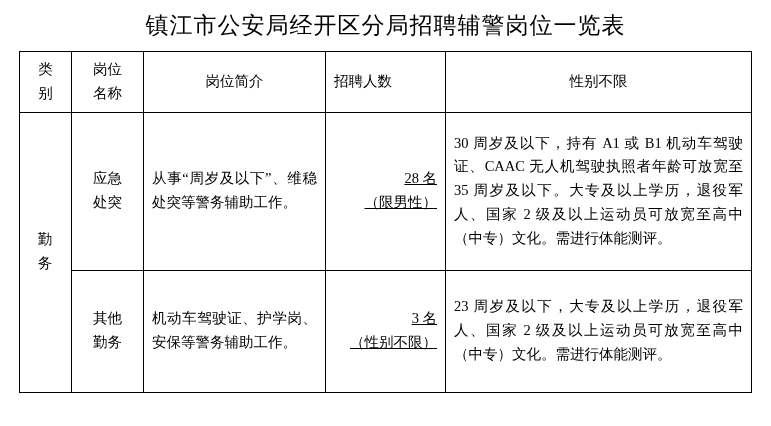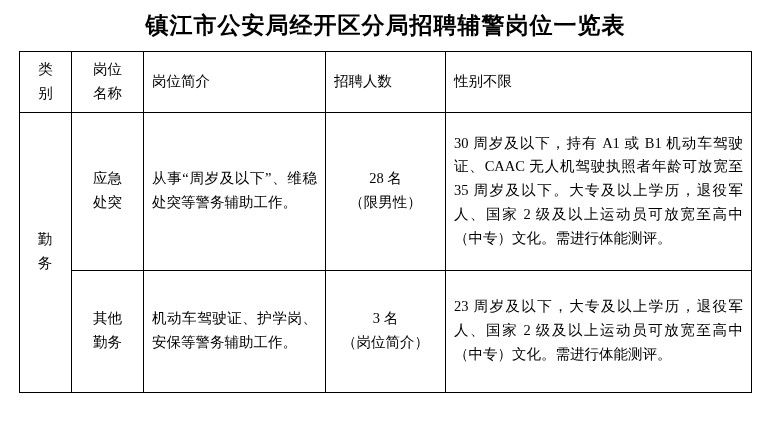--- a/index.html
+++ b/index.html
@@ -16,21 +16,21 @@
   }
   .page {
     position: relative;
     width: 771px;
     height: 426px;
     box-sizing: border-box;
   }
   .doc-title {
     text-align: center;
     font-size: 23px;
-    font-weight: bold;
+    font-weight: normal;
     letter-spacing: 1px;
     padding-top: 10px;
     padding-bottom: 10px;
     font-family: "Liberation Serif", "DejaVu Serif", serif;
   }
   table.job-table {
     border-collapse: collapse;
     margin: 0 auto;
     width: 732px;
     table-layout: fixed;
@@ -50,48 +50,49 @@
   .col-cond     { width: 306px; }
 
   .head-cell {
     font-size: 15px;
     height: 46px;
   }
   .head-center {
     text-align: left;
   }
   .head-left {
-    text-align: left;
+    text-align: center;
     padding-left: 10px;
   }
   .vert-2 {
     text-align: center;
     line-height: 1.4;
   }
   .cell-center {
     text-align: center;
+    text-decoration: underline;
   }
   .cell-left {
     text-align: left;
     text-align: justify;
     text-justify: inter-ideograph;
   }
   .cat-cell {
     text-align: center;
     font-size: 14.5px;
     line-height: 1.5;
     letter-spacing: 1px;
   }
   .stacked {
     display: inline-block;
     text-align: center;
   }
   .count-line {
     display: block;
-    text-align: center;
+    text-align: right;
   }
   .row-tall { height: 158px; }
   .row-mid  { height: 122px; }
 </style>
 </head>
 <body>
 
 <div class="page">
 
   <div class="doc-title">镇江市公安局经开区分局招聘辅警岗位一览表</div>
@@ -147,20 +148,20 @@
       <tr class="row-mid">
         <td class="cell-center">
           <span class="stacked">
             <span style="display:block">其他</span>
             <span style="display:block">勤务</span>
           </span>
         </td>
         <td class="cell-left">机动车驾驶证、护学岗、安保等警务辅助工作。</td>
         <td class="cell-center">
           <span class="count-line">3 名</span>
-          <span class="count-line">（岗位简介）</span>
+          <span class="count-line">（性别不限）</span>
         </td>
         <td class="cell-left">23 周岁及以下，大专及以上学历，退役军人、国家 2 级及以上运动员可放宽至高中（中专）文化。需进行体能测评。</td>
       </tr>
     </tbody>
   </table>
 
 </div>
 
 </body></html>

